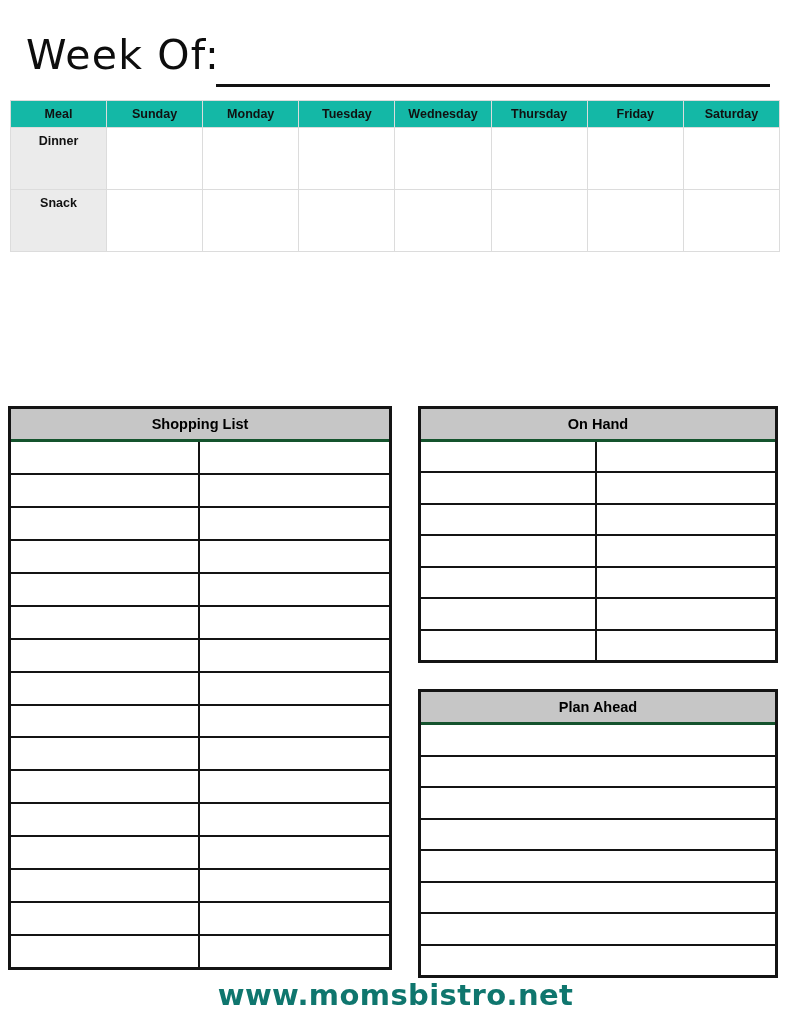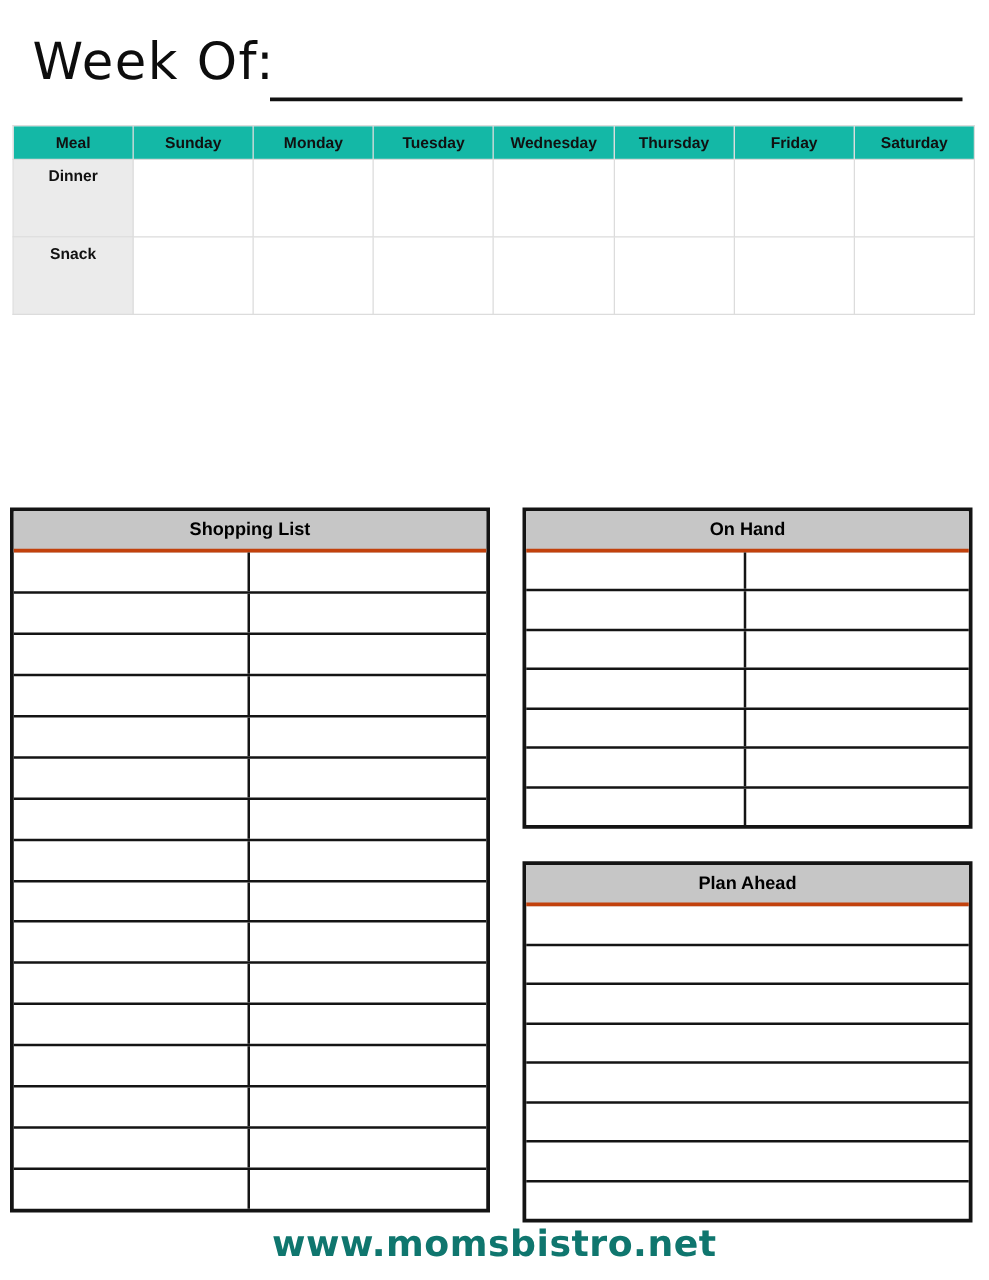--- a/index.html
+++ b/index.html
@@ -14,21 +14,21 @@
     position: relative;
     overflow: hidden;
     font-family: "Liberation Sans", sans-serif;
     color: #000000;
   }
 
   
   .title-row {
     position: absolute;
     left: 0;
-    top: 22px;
+    top: 28px;
     width: 791px;
     height: 62px;
   }
   .title-text {
     position: absolute;
     left: 26px;
     top: 0px;
     font-family: "DejaVu Sans", sans-serif;
     font-size: 41px;
     font-weight: 400;
@@ -87,21 +87,21 @@
 
   
   .list-box {
     position: absolute;
     border: 3px solid #141414;
     box-sizing: border-box;
     background: #ffffff;
   }
   .list-head {
     background: #c6c6c6;
-    border-bottom: 3px solid #c2410c;
+    border-bottom: 3px solid #14532d;
     text-align: center;
     font-size: 14.5px;
     font-weight: bold;
     color: #000000;
     line-height: 1;
     display: flex;
     align-items: center;
     justify-content: center;
     box-sizing: border-box;
   }

